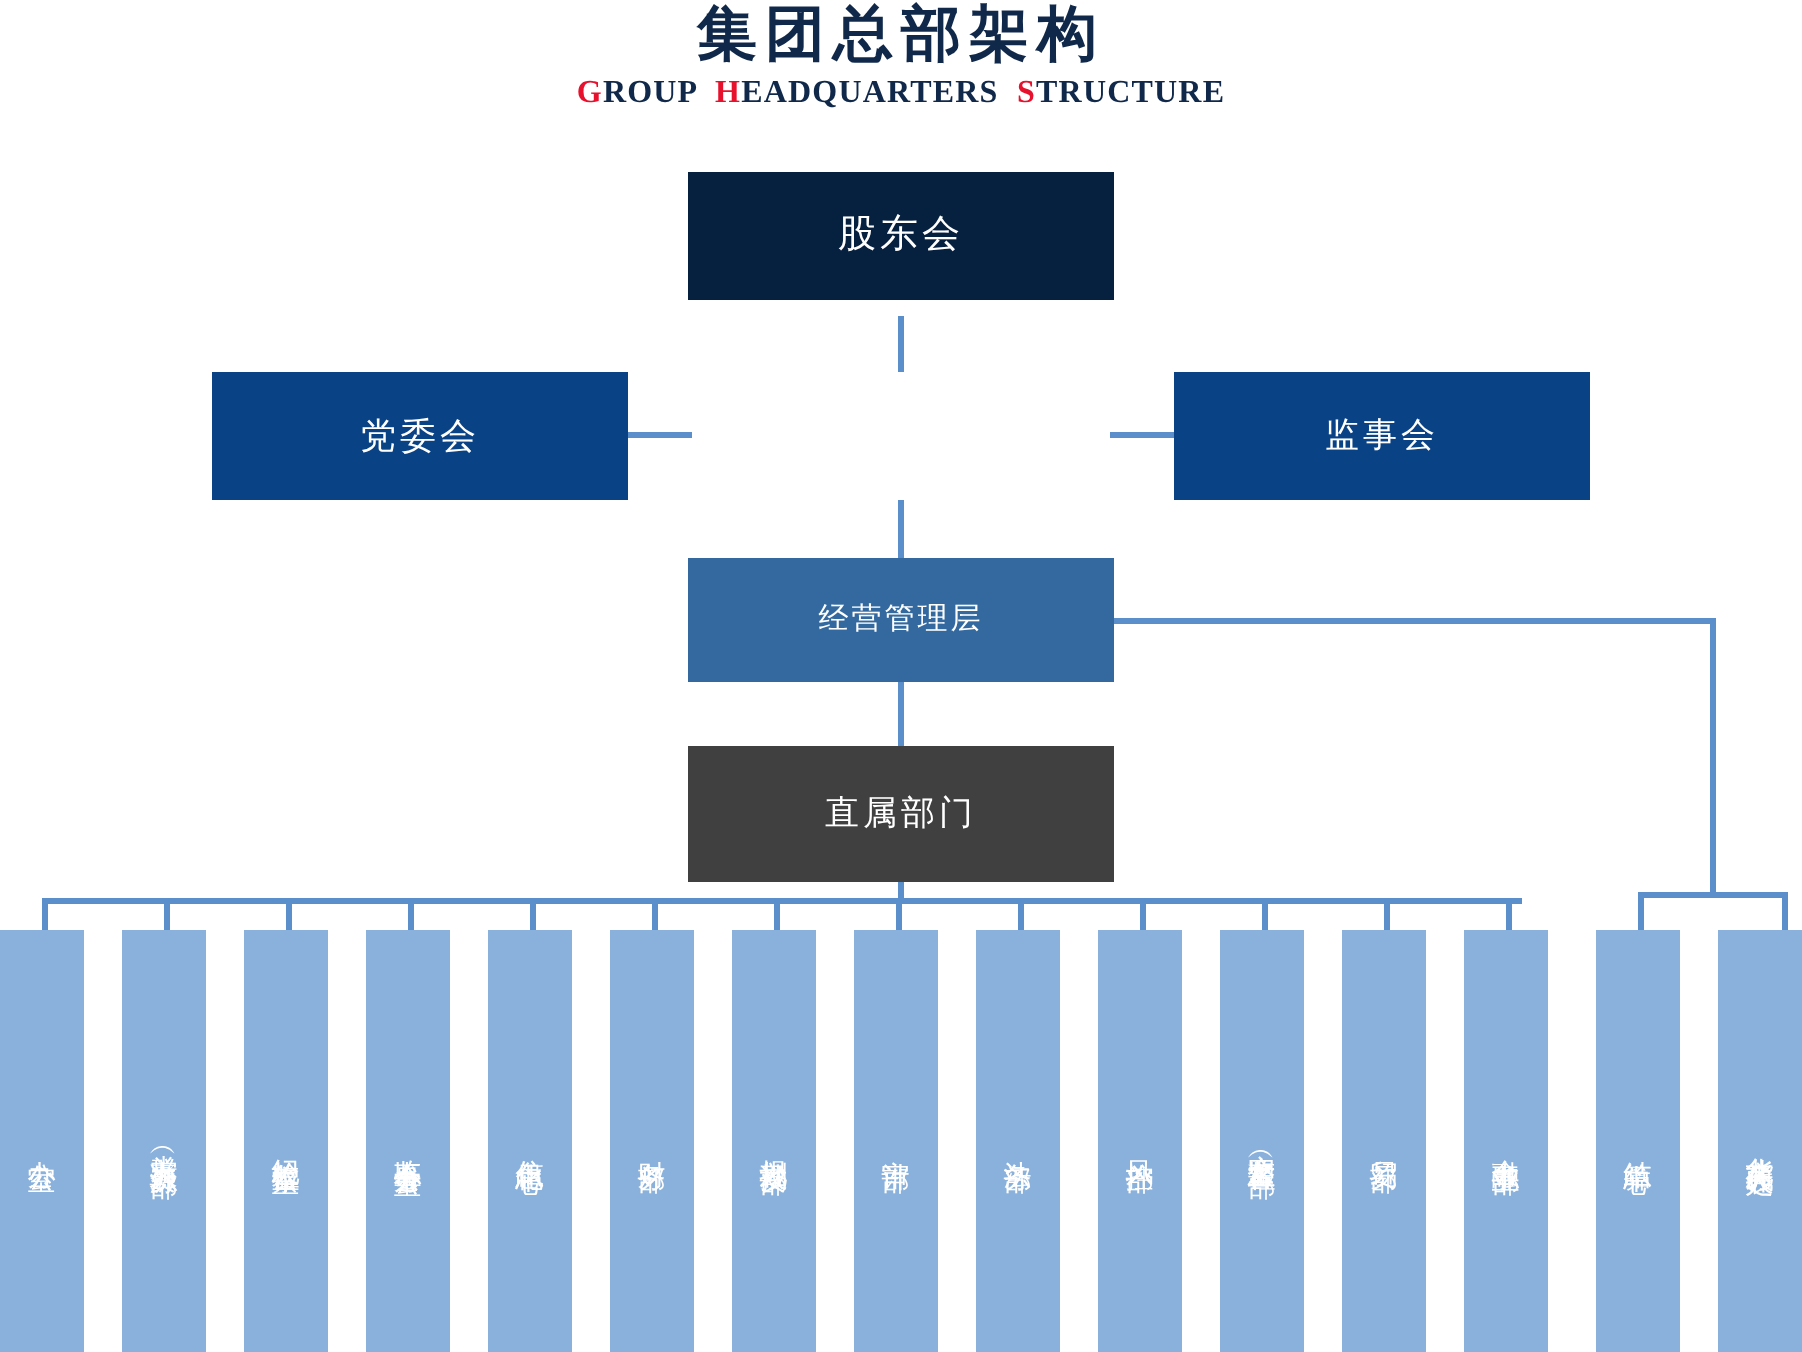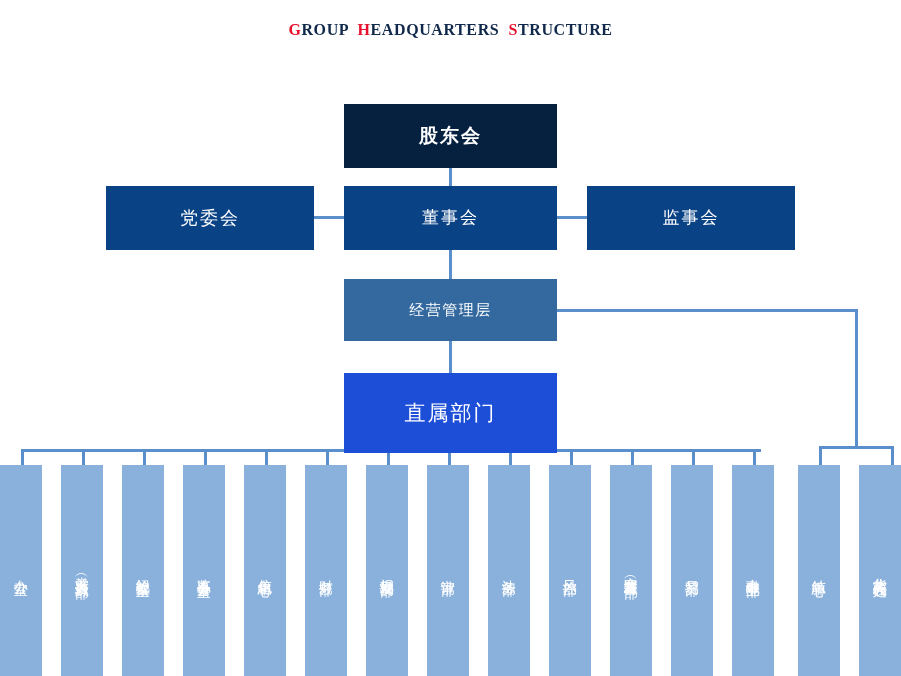--- a/index.html
+++ b/index.html
@@ -34,21 +34,21 @@
     line-height: 34px;
     margin-top: 1px;
     font-family: "Liberation Sans", "DejaVu Sans", sans-serif;
   }
   #sub-title {
     font-size: 16px;
     font-weight: bold;
     color: #10284A;
     letter-spacing: 0.6px;
     line-height: 20px;
-    margin-top: 20px;
+    margin-top: 2px;
     font-family: "Liberation Serif", "DejaVu Serif", serif;
     font-variant: small-caps;
   }
   #sub-title .lead {
     color: #E8112D;
   }
 
   
   .node {
     position: absolute;
@@ -59,24 +59,24 @@
     color: #ffffff;
     text-align: center;
     z-index: 3;
   }
   .node-label {
     display: block;
     line-height: 1.25;
   }
 
   #node-shareholders {
-    left: 344px; top: 104px; width: 213px; height: 64px;
+    left: 344px; top: 86px; width: 213px; height: 64px;
     background: #06203F;
     font-size: 19px;
-    font-weight: bold;
+    font-weight: normal;
     letter-spacing: 2px;
   }
   #node-board {
     left: 344px; top: 186px; width: 213px; height: 64px;
     background: #0A4286;
     font-size: 17px;
     letter-spacing: 2px;
   }
   #node-party {
     left: 106px; top: 186px; width: 208px; height: 64px;
@@ -90,23 +90,23 @@
     font-size: 17px;
     letter-spacing: 2px;
   }
   #node-management {
     left: 344px; top: 279px; width: 213px; height: 62px;
     background: #33699F;
     font-size: 15px;
     letter-spacing: 1.5px;
   }
   #node-direct {
-    left: 344px; top: 373px; width: 213px; height: 80px;
-    background: #1d4ed8;
-    font-size: 21px;
+    left: 344px; top: 373px; width: 213px; height: 68px;
+    background: #404040;
+    font-size: 17px;
     letter-spacing: 2px;
   }
 
   
   .dept {
     position: absolute;
     top: 465px;
     height: 211px;
     background: #8AB1DB;
     box-sizing: border-box;
@@ -135,20 +135,21 @@
   }
   .conn-v { width: 3px; }
   .conn-h { height: 3px; }
 </style>
 </head>
 <body>
 
 <div id="chart-root">
 
   <div id="title-block">
+    <div id="main-title">集团总部架构</div>
     <div id="sub-title">
       <span><span class="lead">G</span><span>ROUP</span></span>
       <span>&nbsp;</span><span><span class="lead">H</span><span>EADQUARTERS</span></span>
       <span>&nbsp;</span><span><span class="lead">S</span><span>TRUCTURE</span></span>
     </div>
   </div>
 
   <div class="conn conn-v" style="left:449px; top:158px; height:28px;"></div>
 
   <div class="conn conn-h" style="left:313px; top:216px; width:33px;"></div>
@@ -182,23 +183,20 @@
   <div class="conn conn-v" style="left:891px; top:446px; height:20px;"></div>
 
   <div class="node" id="node-shareholders">
     <span class="node-label">股东会</span>
   </div>
 
   <div class="node" id="node-party">
     <span class="node-label">党委会</span>
   </div>
 
-  <div class="node" id="node-board">
-    <span class="node-label">董事会</span>
-  </div>
 
   <div class="node" id="node-management">
     <span class="node-label">经营管理层</span>
   </div>
 
   <div class="node" id="node-supervisors">
     <span class="node-label">监事会</span>
   </div>
 
   <div class="node" id="node-direct">

